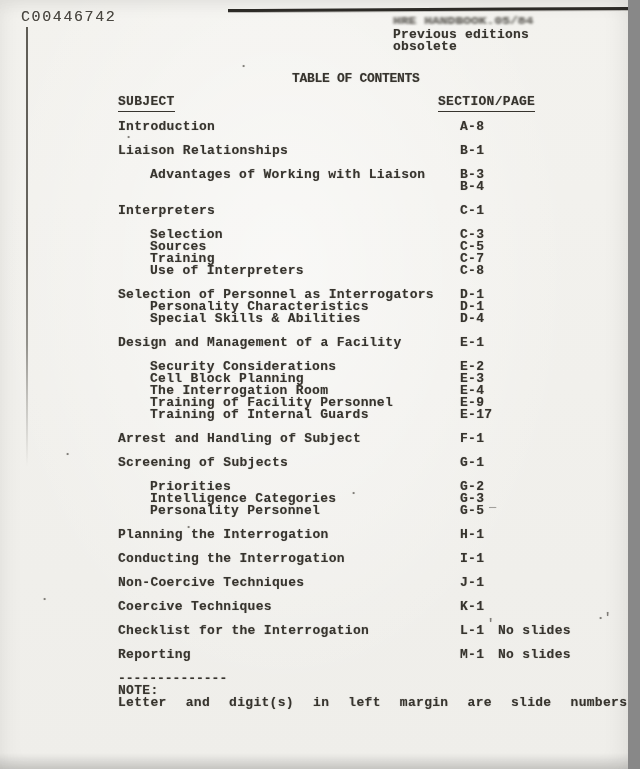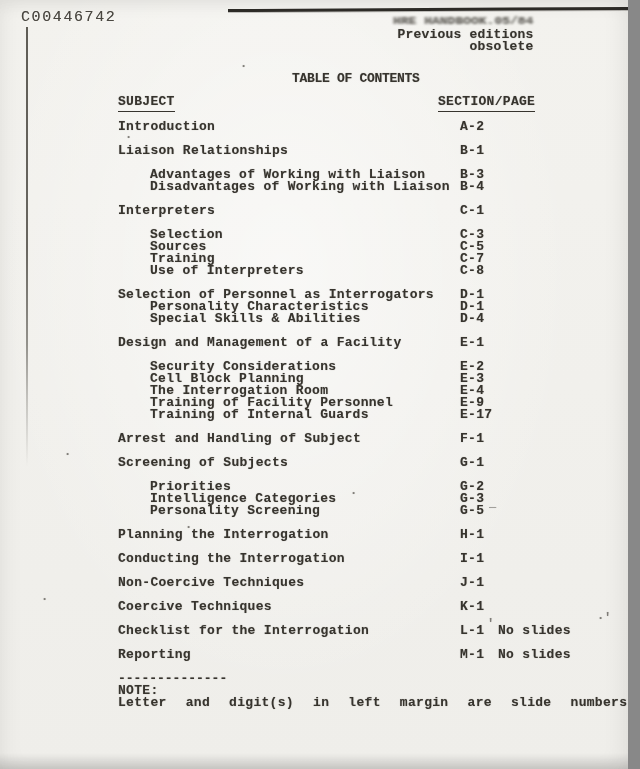--- a/index.html
+++ b/index.html
@@ -38,21 +38,21 @@
       rgba(70,67,60,0.55) 72%,
       rgba(70,67,60,0.28) 84%,
       rgba(70,67,60,0.12) 93%,
       rgba(70,67,60,0) 100%);
   }
   .top-rule{
     position:absolute;left:228px;top:8px;width:402px;height:2.5px;
     background:#2f2d29;transform:rotate(-0.3deg);
     box-shadow:0 1px 0 rgba(47,45,41,0.25);
   }
-  .stamp{position:absolute;left:393px;top:17px;font-size:13px;line-height:12px;letter-spacing:0.2px;text-align:right;}
+  .stamp{position:absolute;left:393px;top:17px;font-size:13px;line-height:12px;letter-spacing:0.2px;}
   .stamp-illegible{
     filter:blur(1.4px);opacity:0.8;transform:scaleY(0.82);transform-origin:top left;
     letter-spacing:0;white-space:pre;
   }
   .title{position:absolute;left:292px;top:71px;font-size:13px;letter-spacing:-0.3px;}
   .col-head{position:absolute;top:94px;font-size:13px;letter-spacing:0.3px;
     border-bottom:1.6px solid #37342e;padding-bottom:2px;}
   .subject-head{left:118px;}
   .section-head{left:438px;}
   .doc-body{position:absolute;left:0;top:121px;width:640px;}
@@ -85,38 +85,37 @@
 
   <div class="title">TABLE OF CONTENTS</div>
 
   <div class="col-head subject-head">SUBJECT</div>
   <div class="col-head section-head">SECTION/PAGE</div>
 
   <div class="doc-body">
     <div id="toc-rows">
   <div class="row">
     <span class="label">Introduction</span>
-    <span class="section">A-2</span>
+    <span class="section">A-8</span>
 
   </div>
 
   <div class="row gap">
     <span class="label">Liaison Relationships</span>
     <span class="section">B-1</span>
 
   </div>
 
   <div class="row gap indent">
     <span class="label">Advantages of Working with Liaison</span>
     <span class="section">B-3</span>
 
   </div>
 
   <div class="row indent">
-    <span class="label">Disadvantages of Working with Liaison</span>
     <span class="section">B-4</span>
 
   </div>
 
   <div class="row gap">
     <span class="label">Interpreters</span>
     <span class="section">C-1</span>
 
   </div>
 
@@ -216,21 +215,21 @@
 
   </div>
 
   <div class="row indent">
     <span class="label">Intelligence Categories</span>
     <span class="section">G-3</span>
 
   </div>
 
   <div class="row indent">
-    <span class="label">Personality Screening</span>
+    <span class="label">Personality Personnel</span>
     <span class="section">G-5</span>
 
   </div>
 
   <div class="row gap">
     <span class="label">Planning the Interrogation</span>
     <span class="section">H-1</span>
 
   </div>
 

